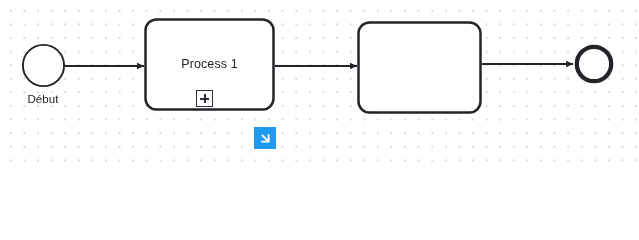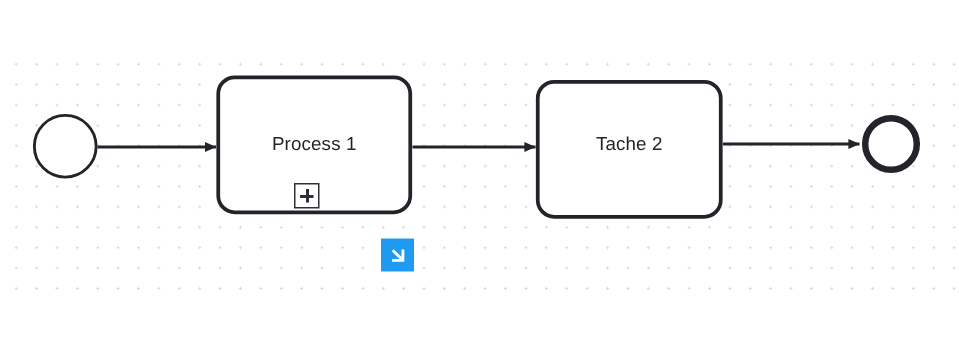--- a/index.html
+++ b/index.html
@@ -12,21 +12,20 @@
   }
   #canvas {
     position: relative;
     width: 639px;
     height: 167px;
     overflow: hidden;
     background-color: #ffffff;
     background-image: radial-gradient(circle, #d8d8e0 0.7px, rgba(255,255,255,0) 0.8px);
     background-size: 13.6px 13.6px;
     background-position: 4px 4px;
-    margin-top: 32px;
   }
   #diagram-svg {
     position: absolute;
     left: 0;
     top: 0;
     width: 639px;
     height: 167px;
   }
   .node-label {
     position: absolute;
@@ -128,22 +127,22 @@
 
     <rect x="145.5" y="19.5" width="128" height="90" rx="11" ry="11" fill="#ffffff" stroke="#23242a" stroke-width="2.5"></rect>
 
     <rect x="358.5" y="22.5" width="122" height="90" rx="11" ry="11" fill="#ffffff" stroke="#23242a" stroke-width="2.5"></rect>
 
     <circle cx="594" cy="64" r="17.2" fill="#ffffff" stroke="#23242a" stroke-width="4.3"></circle>
   </svg>
 
   <div class="node-label" id="label-process-1">Process 1</div>
 
-  <div class="node-label" id="label-tache-2">Tache 2</div>
 
+  <div class="node-label event-label" id="label-debut">Début</div>
 
 
   <div id="subprocess-marker">
     <span class="bar-h"></span>
     <span class="bar-v"></span>
   </div>
 
   <div id="resize-handle">
     <svg width="16" height="16" viewBox="0 0 16 16" aria-hidden="true">
       <path d="M11.6 4.3 L11.6 11.6 L4.3 11.6" fill="none" stroke="#ffffff" stroke-width="1.9"></path>

